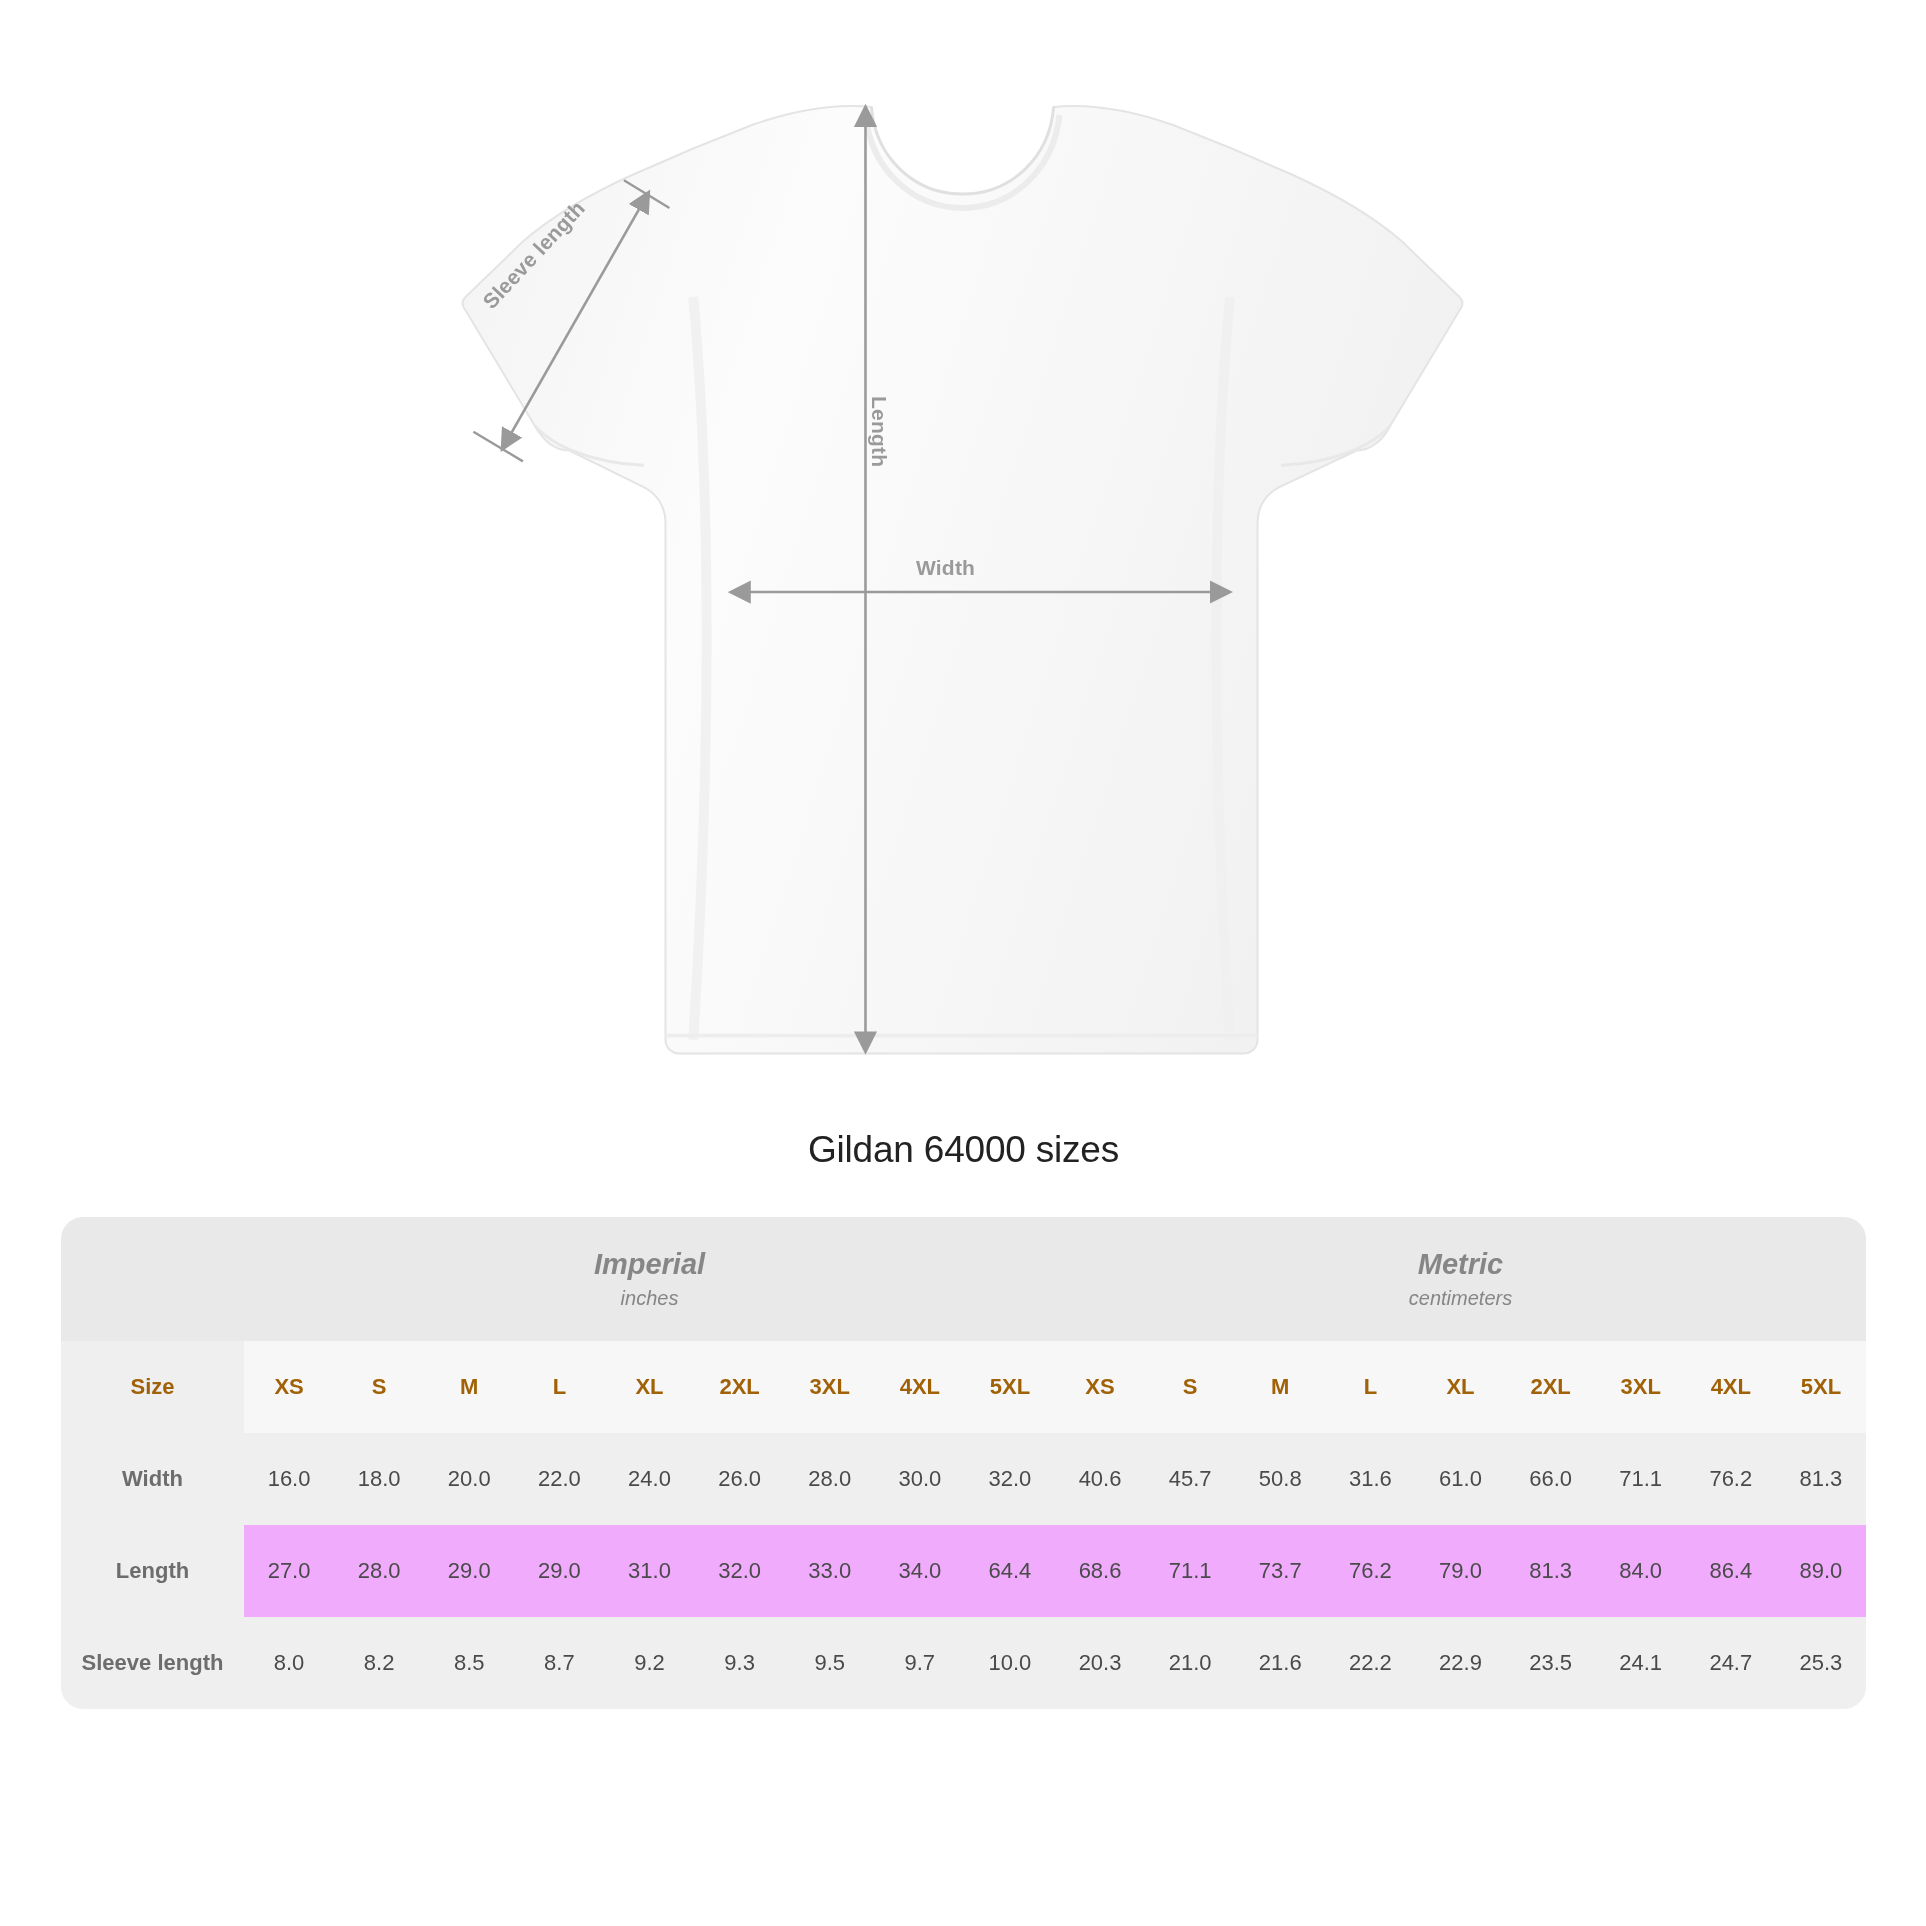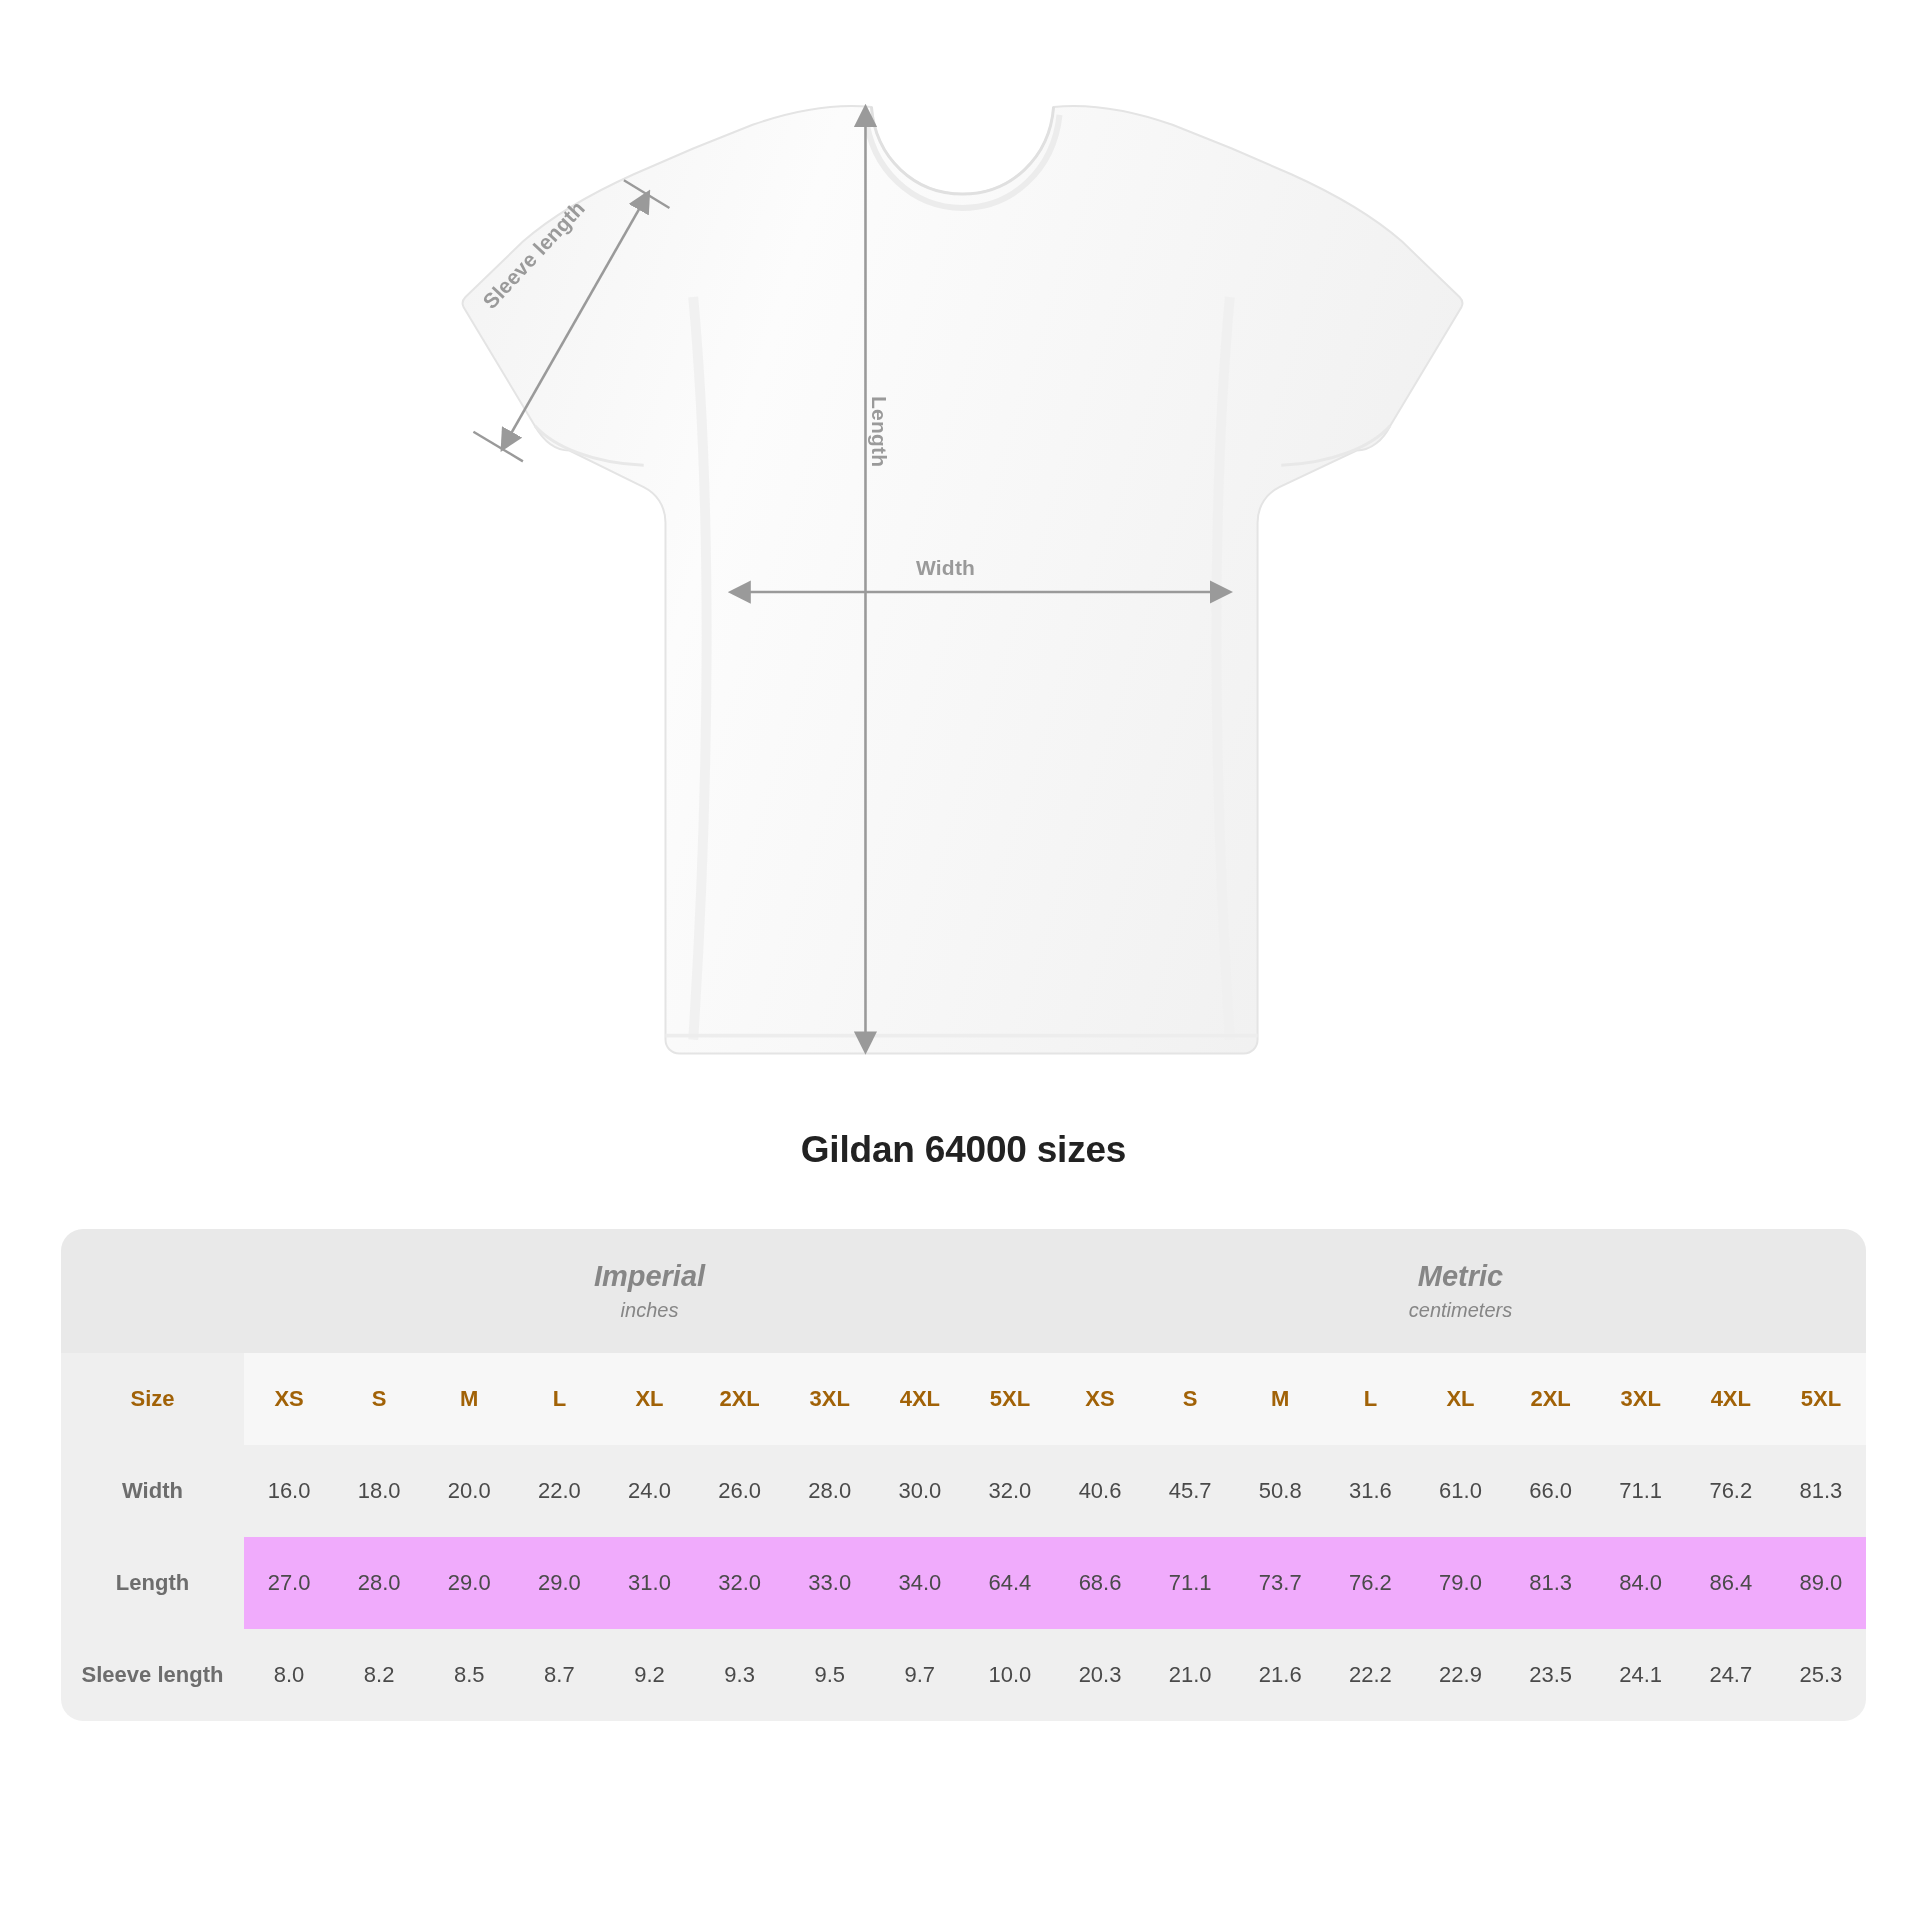--- a/index.html
+++ b/index.html
@@ -55,35 +55,35 @@
     transform-origin: center center;
   }
 
   
   .title-block {
     text-align: center;
     margin-top: 30px;
   }
   .chart-title {
     font-size: 37px;
-    font-weight: bold;
+    font-weight: normal;
     color: #222222;
     margin: 0;
     letter-spacing: -0.2px;
   }
   .chart-note {
     font-size: 20px;
     font-style: italic;
     color: #7e7e7e;
     margin-top: 20px;
   }
 
   
   .table-wrap {
-    margin: 58px 61px 0 61px;
+    margin: 46px 61px 0 61px;
     border-radius: 22px;
     overflow: hidden;
     background: #ffffff;
   }
   table.size-table {
     width: 100%;
     border-collapse: separate;
     border-spacing: 0;
     table-layout: fixed;
   }

